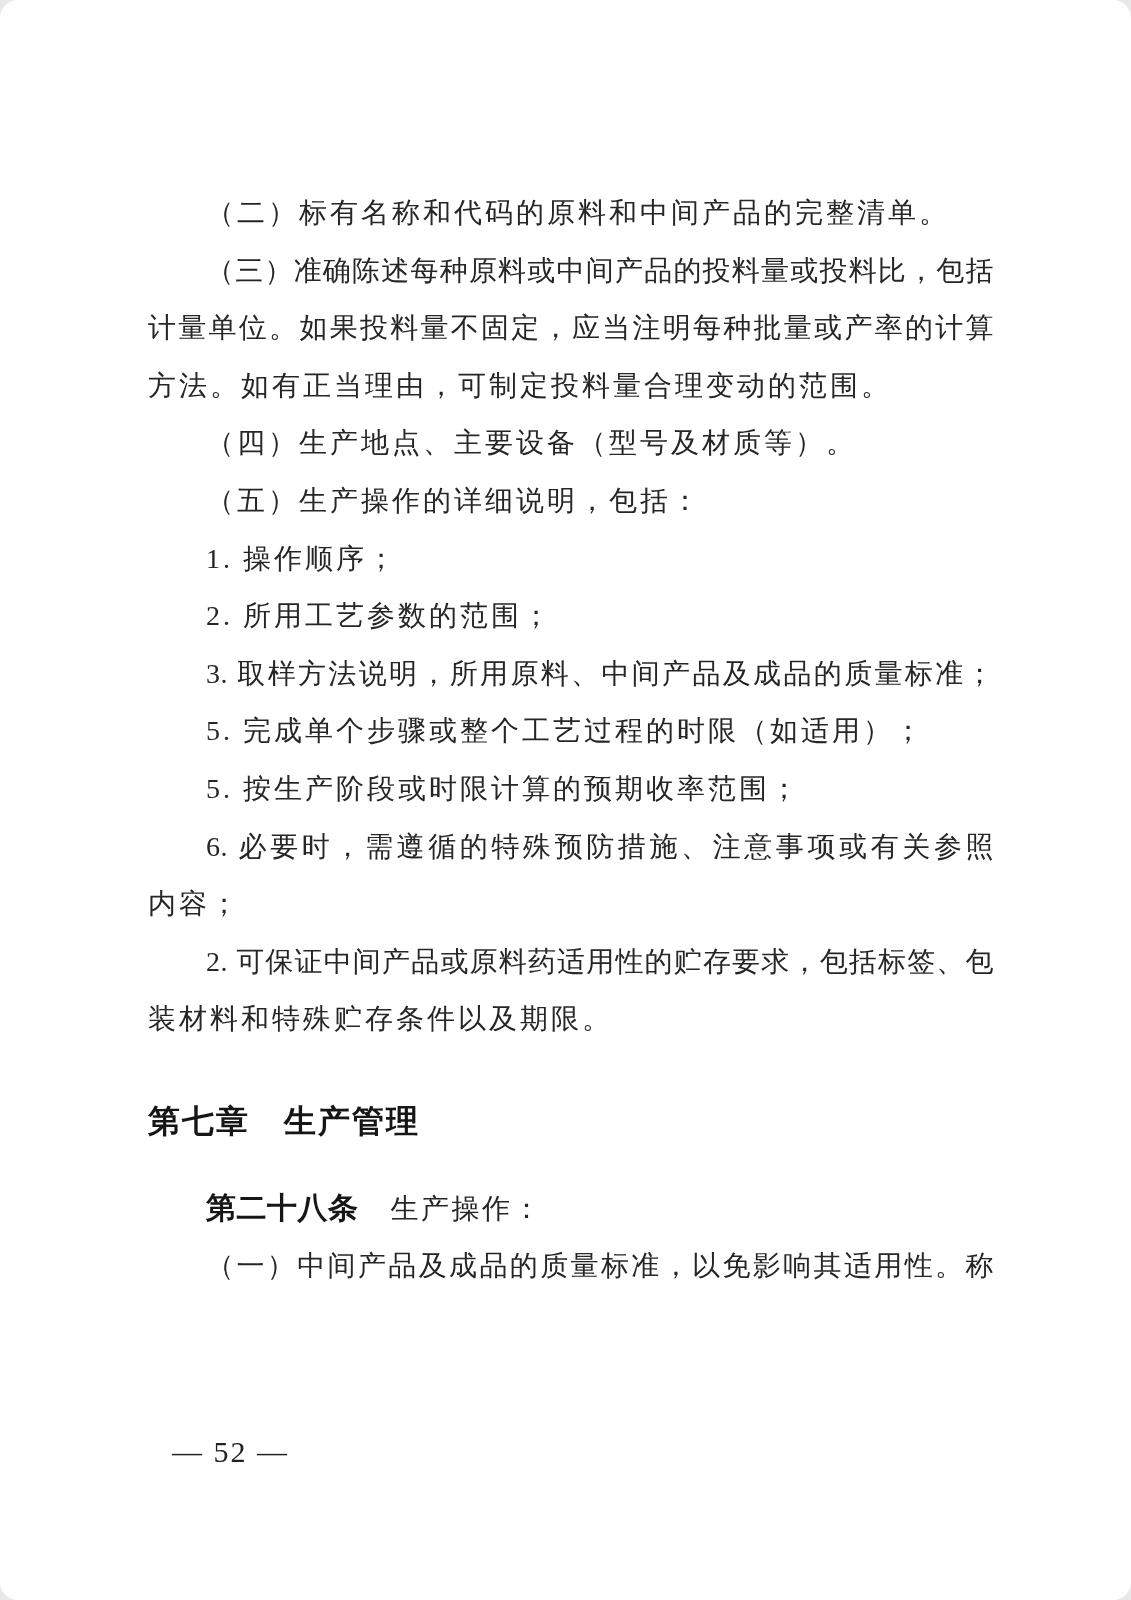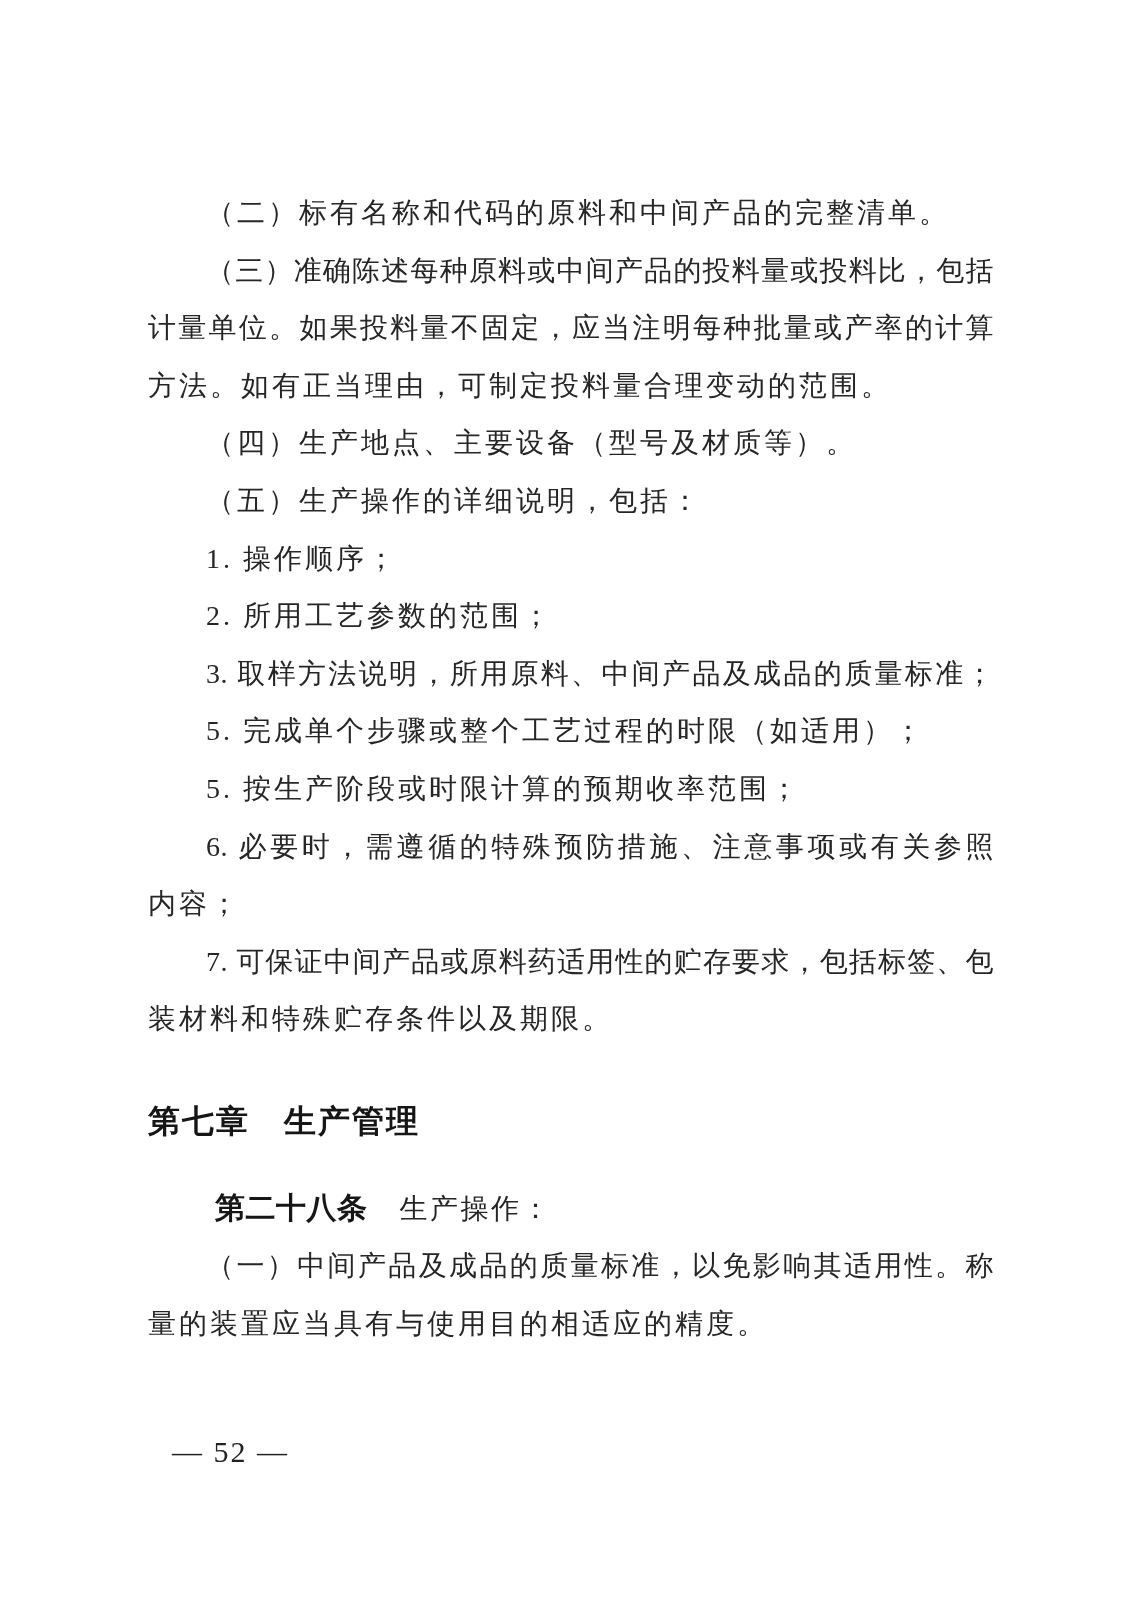--- a/index.html
+++ b/index.html
@@ -4,20 +4,21 @@
 <style>
   html, body { margin: 0; padding: 0; background: #e8e8e8; }
   .page {
     position: relative;
     width: 1131px;
     height: 1600px;
     background: #ffffff;
     font-family: "Liberation Serif", serif;
     color: #262626;
     overflow: hidden;
+    border-radius: 18px;
   }
   .block {
     position: absolute;
     left: 148px;
     width: 846px;
   }
   .block-top { top: 184px; }
   .block-bottom { top: 1179px; }
   .line {
     height: 57.6px;
@@ -55,21 +56,20 @@
     text-indent: 58px;
     white-space: nowrap;
   }
   .article-label {
     font-family: "Liberation Sans", sans-serif;
     font-weight: bold;
     font-size: 30px;
     letter-spacing: 0.5px;
     color: #161616;
     margin-right: 32px;
-    margin-left: 9px;
   }
   .article-text {
     letter-spacing: 2.5px;
     text-align: center;
   }
   .page-number {
     position: absolute;
     left: 172px;
     top: 1436px;
     font-size: 30px;
@@ -92,29 +92,28 @@
     <div class="line">方法。如有正当理由，可制定投料量合理变动的范围。</div>
     <div class="line indent">（四）生产地点、主要设备（型号及材质等）。</div>
     <div class="line indent">（五）生产操作的详细说明，包括：</div>
     <div class="line indent">1. 操作顺序；</div>
     <div class="line indent">2. 所用工艺参数的范围；</div>
     <div class="line indent justify">3. 取样方法说明，所用原料、中间产品及成品的质量标准；</div>
     <div class="line indent">5. 完成单个步骤或整个工艺过程的时限（如适用）；</div>
     <div class="line indent">5. 按生产阶段或时限计算的预期收率范围；</div>
     <div class="line indent justify">6. 必要时，需遵循的特殊预防措施、注意事项或有关参照</div>
     <div class="line">内容；</div>
-    <div class="line indent justify">7. 可保证中间产品或原料药适用性的贮存要求，包括标签、包</div>
+    <div class="line indent justify">2. 可保证中间产品或原料药适用性的贮存要求，包括标签、包</div>
     <div class="line">装材料和特殊贮存条件以及期限。</div>
   </div>
 
   <div class="chapter-heading">第七章　生产管理</div>
 
   <div class="block block-bottom">
     <div class="article-line">
       <span class="article-label">第二十八条</span><span class="article-text">生产操作：</span>
     </div>
     <div class="line indent justify">（一）中间产品及成品的质量标准，以免影响其适用性。称</div>
-    <div class="line">量的装置应当具有与使用目的相适应的精度。</div>
   </div>
 
   <div class="page-number">— 52 —</div>
 
 </div>
 
 </body></html>

